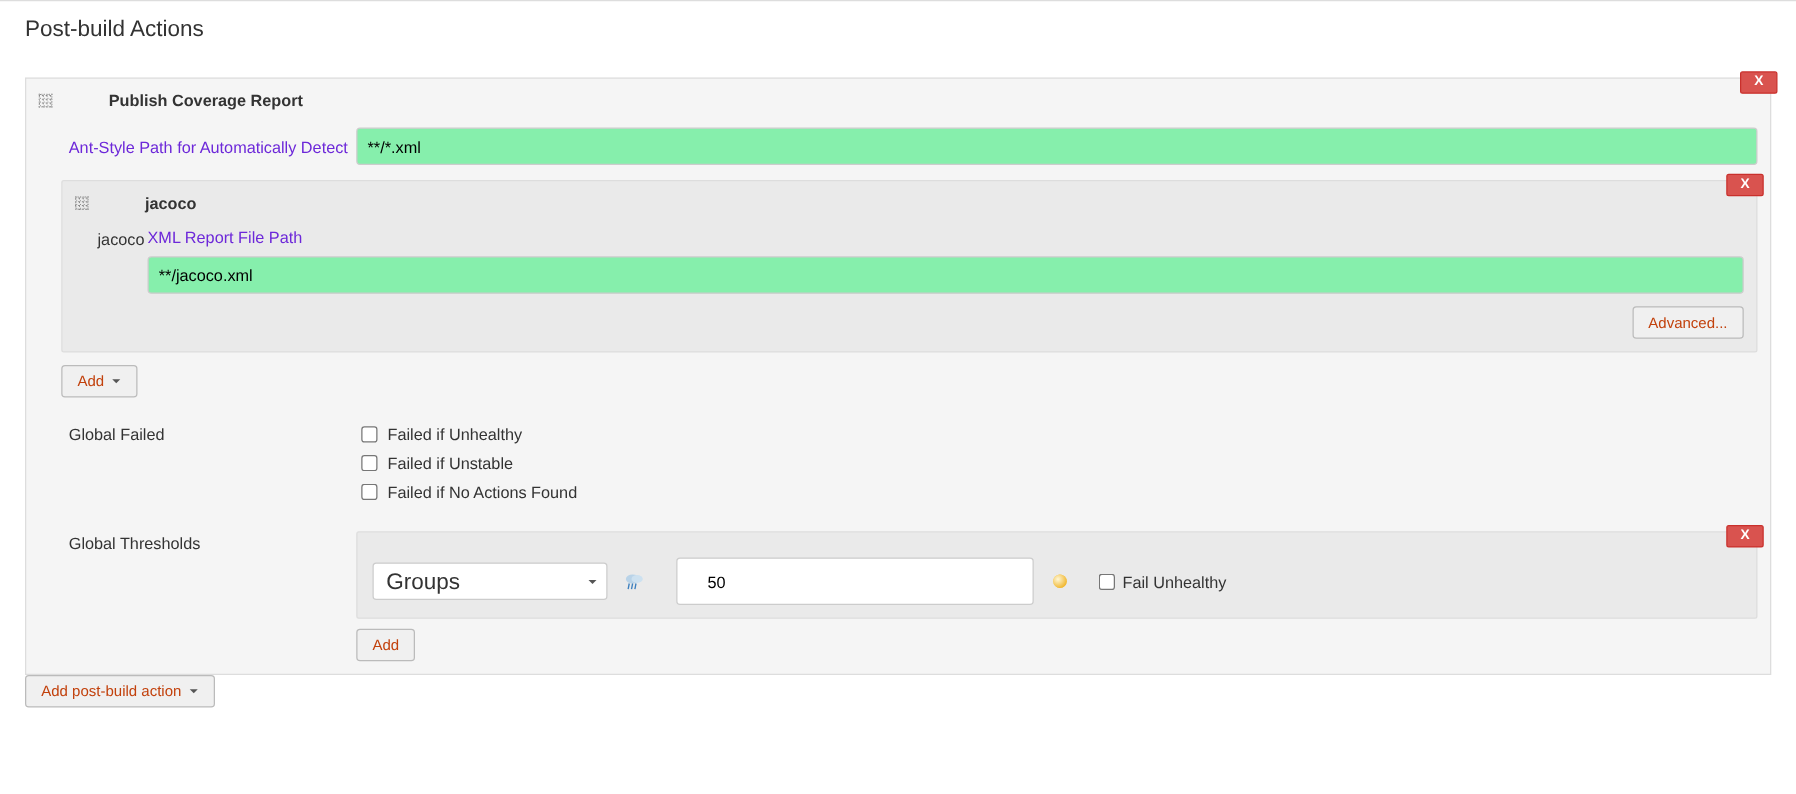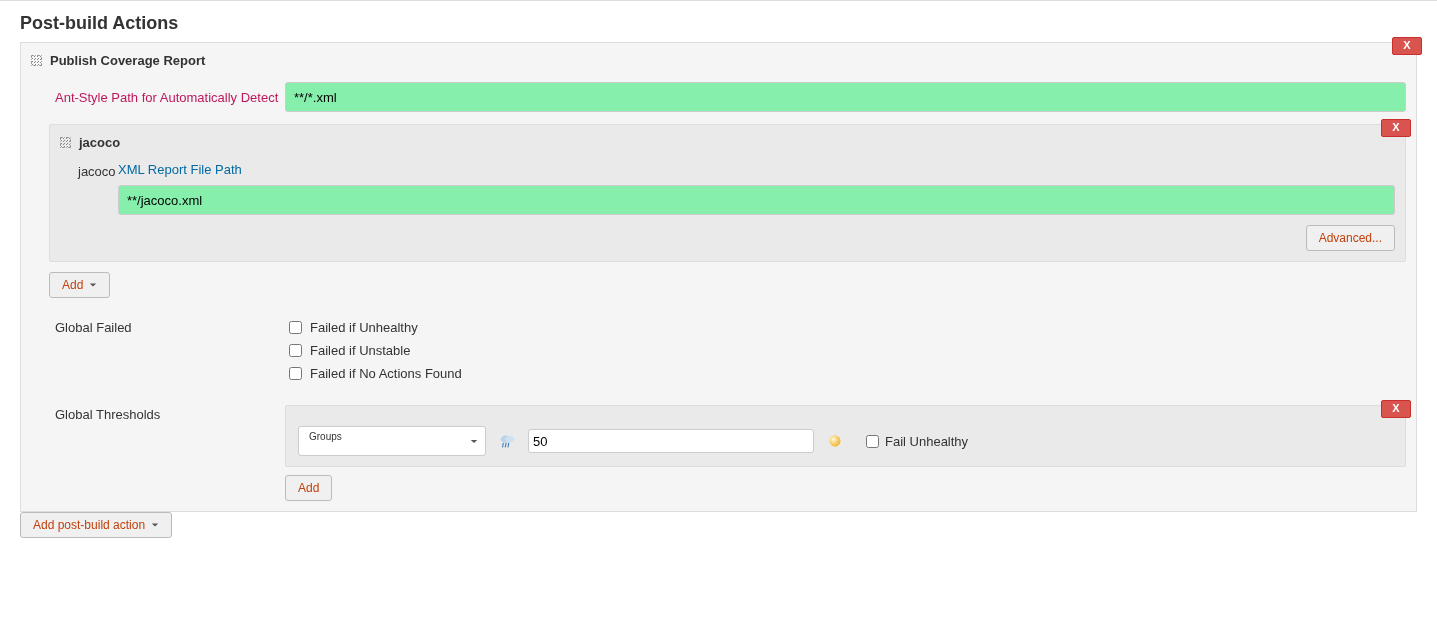--- a/index.html
+++ b/index.html
@@ -11,22 +11,22 @@
     color: #333;
     background: #fff;
     width: 1437px;
   }
   .page {
     padding: 0 20px 20px 20px;
     border-top: 1px solid #ddd;
   }
   .section-title {
     font-size: 18px;
-    font-weight: bold;
-    margin: 12px 0 8px 0;
+    font-weight: normal;
+    margin: 12px 0 28px 0;
   }
   .main-block {
     border: 1px solid #ddd;
     background: #f5f5f5;
     padding: 10px;
     position: relative;
   }
   .block-header {
     display: flex;
     align-items: center;
@@ -39,20 +39,21 @@
     background-image: repeating-linear-gradient(45deg, #888 0 1px, transparent 1px 3px);
     background-size: 3px 3px;
     background-repeat: repeat;
     border: 1px dotted #aaa;
     margin-right: 8px;
     flex: 0 0 auto;
   }
   .block-title {
     font-weight: bold;
     font-size: 13px;
+    margin-left: 37px;
   }
   .delete-btn {
     position: absolute;
     top: -6px;
     right: -6px;
     background: #d9534f;
     color: #fff;
     border: 1px solid #c9302c;
     border-radius: 2px;
     width: 30px;
@@ -64,21 +65,21 @@
     cursor: pointer;
   }
   .form-row {
     display: flex;
     align-items: center;
     margin-bottom: 12px;
   }
   .form-label {
     flex: 0 0 254px;
     padding-left: 24px;
-    color: #be185d;
+    color: #6d28d9;
   }
   .form-control {
     flex: 1;
     height: 30px;
     padding: 4px 8px;
     border: 1px solid #ccc;
     border-radius: 3px;
     font-size: 13px;
     background: #86efac;
   }
@@ -103,21 +104,21 @@
     align-items: flex-start;
     margin-bottom: 10px;
   }
   .inner-label1 {
     flex: 0 0 58px;
     padding-left: 18px;
     color: #333;
     padding-top: 2px;
   }
   .inner-label2 {
-    color: #0369a1;
+    color: #6d28d9;
     margin-bottom: 8px;
   }
   .inner-right {
     flex: 1;
   }
   .advanced-row {
     text-align: right;
     margin-top: 6px;
   }
   .btn {
@@ -183,45 +184,46 @@
     position: relative;
     flex: 0 0 188px;
   }
   .select {
     width: 100%;
     height: 30px;
     padding: 4px 26px 4px 10px;
     border: 1px solid #ccc;
     border-radius: 3px;
     background: #fff;
-    font-size: 10px;
+    font-size: 18px;
     appearance: none;
     cursor: pointer;
   }
   .select-caret {
     position: absolute;
     right: 8px;
     top: 50%;
     transform: translateY(-50%);
     pointer-events: none;
   }
   .weather-icon {
     width: 18px;
     height: 18px;
     flex: 0 0 auto;
   }
   .num-input {
     flex: 1;
-    height: 24px;
-    padding: 4px 4px;
+    height: 38px;
+    padding: 4px 24px;
     border: 1px solid #ccc;
     border-radius: 3px;
     font-size: 13px;
     background: #fff;
     max-width: 286px;
+    margin-left: 13px;
   }
   .fail-unhealthy {
     display: flex;
     align-items: center;
     margin-left: 6px;
   }
   .fail-unhealthy input { margin-right: 6px; }
   .bottom-add {
   }
   .caret-svg { width: 8px; height: 8px; }

